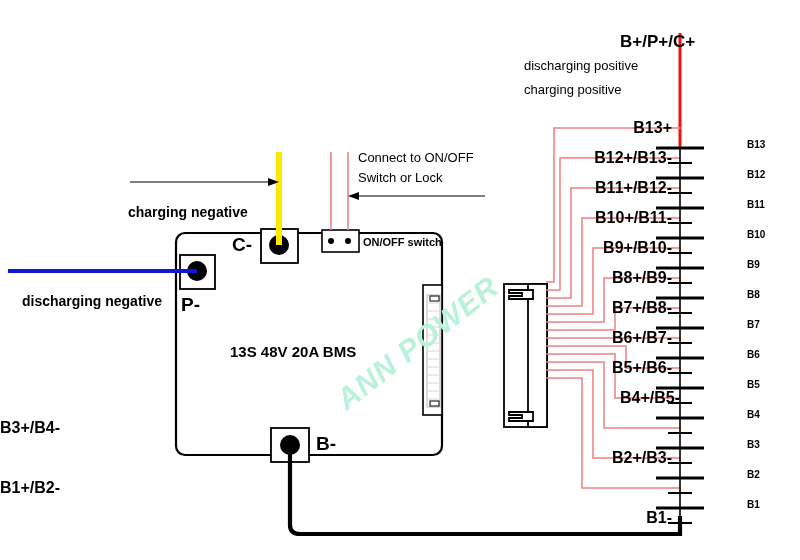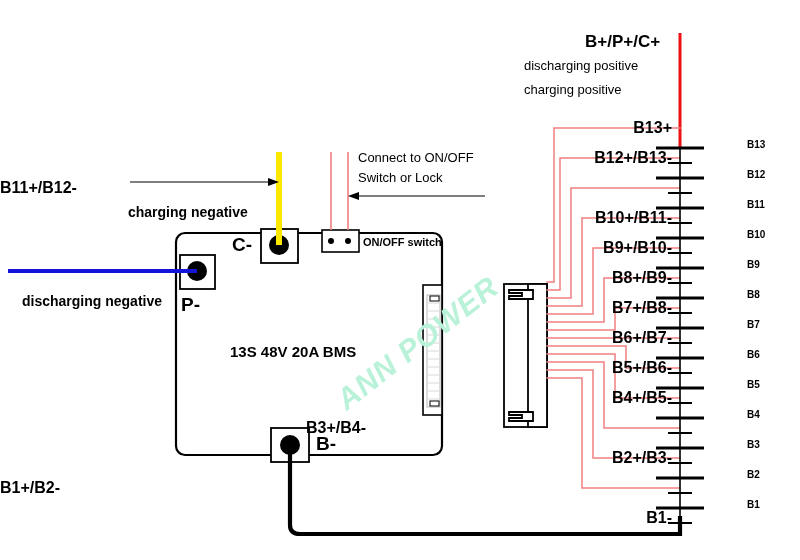--- a/index.html
+++ b/index.html
@@ -221,21 +221,21 @@
 
     <g>
       <line x1="485" y1="196" x2="356" y2="196" stroke="#555555" stroke-width="1.6"></line>
       <polygon points="348,196 359,192 359,200" fill="#000000"></polygon>
     </g>
   </svg>
 
   <div class="watermark" style="left:330px; top:390px;">ANN POWER</div>
 
 
-  <div class="txt hdr-txt" style="left:585px; top:32px;">B+/P+/C+</div>
+  <div class="txt hdr-txt" style="left:620px; top:32px;">B+/P+/C+</div>
   <div class="txt hdr-sub" style="left:524px; top:58px;">discharging positive</div>
   <div class="txt hdr-sub" style="left:524px; top:82px;">charging positive</div>
 
   <div class="txt wire-label" style="left:128px; top:158px;">charging negative</div>
 
   <div class="txt wire-label" style="left:22px; top:247px;">discharging negative</div>
 
   <div class="txt note-label" style="left:358px; top:150px;">Connect to ON/OFF</div>
   <div class="txt note-label" style="left:358px; top:170px;">Switch or Lock</div>
 
@@ -244,29 +244,29 @@
   <div class="txt term-label" style="left:232px; top:234px;">C-</div>
   <div class="txt term-label" style="left:181px; top:294px;">P-</div>
   <div class="txt term-label" style="left:316px; top:433px;">B-</div>
 
   <div class="txt board-label" style="left:230px; top:343px;">13S 48V 20A BMS</div>
 
 
   <div id="tap-labels">
       <div class="txt tap-label" style="left: 0px; width: 672px; text-align: right; top: 119px;">B13+</div>
       <div class="txt tap-label" style="left: 0px; width: 672px; text-align: right; top: 149px;">B12+/B13-</div>
-      <div class="txt tap-label" style="left: 0px; width: 672px; top: 179px;">B11+/B12-</div>
+      <div class="txt tap-label" style="left: 0px; width: 672px; text-align: right; top: 179px;">B11+/B12-</div>
       <div class="txt tap-label" style="left: 0px; width: 672px; text-align: right; top: 209px;">B10+/B11-</div>
       <div class="txt tap-label" style="left: 0px; width: 672px; text-align: right; top: 239px;">B9+/B10-</div>
       <div class="txt tap-label" style="left: 0px; width: 672px; text-align: right; top: 269px;">B8+/B9-</div>
       <div class="txt tap-label" style="left: 0px; width: 672px; text-align: right; top: 299px;">B7+/B8-</div>
       <div class="txt tap-label" style="left: 0px; width: 672px; text-align: right; top: 329px;">B6+/B7-</div>
       <div class="txt tap-label" style="left: 0px; width: 672px; text-align: right; top: 359px;">B5+/B6-</div>
-      <div class="txt tap-label" style="left: 0px; width: 672px; text-align: right; top: 389px;">B4+/B5-</div>
-      <div class="txt tap-label" style="left: 0px; width: 672px; text-align: center; top: 419px;">B3+/B4-</div>
+      <div class="txt tap-label" style="left: 0px; width: 672px; text-align: right; top: 389px; padding-left: 8px;">B4+/B5-</div>
+      <div class="txt tap-label" style="left: 0px; width: 672px; text-align: left; top: 419px;">B3+/B4-</div>
       <div class="txt tap-label" style="left: 0px; width: 672px; text-align: right; top: 449px;">B2+/B3-</div>
       <div class="txt tap-label" style="left: 0px; width: 672px; text-align: left; top: 479px;">B1+/B2-</div>
       <div class="txt tap-label" style="left: 0px; width: 672px; text-align: right; top: 509px;">B1-</div>
     </div>
 
   <div id="cell-labels">
       <div class="txt cell-label" style="left: 747px; top: 139px;">B13</div>
       <div class="txt cell-label" style="left: 747px; top: 169px;">B12</div>
       <div class="txt cell-label" style="left: 747px; top: 199px;">B11</div>
       <div class="txt cell-label" style="left: 747px; top: 229px;">B10</div>

